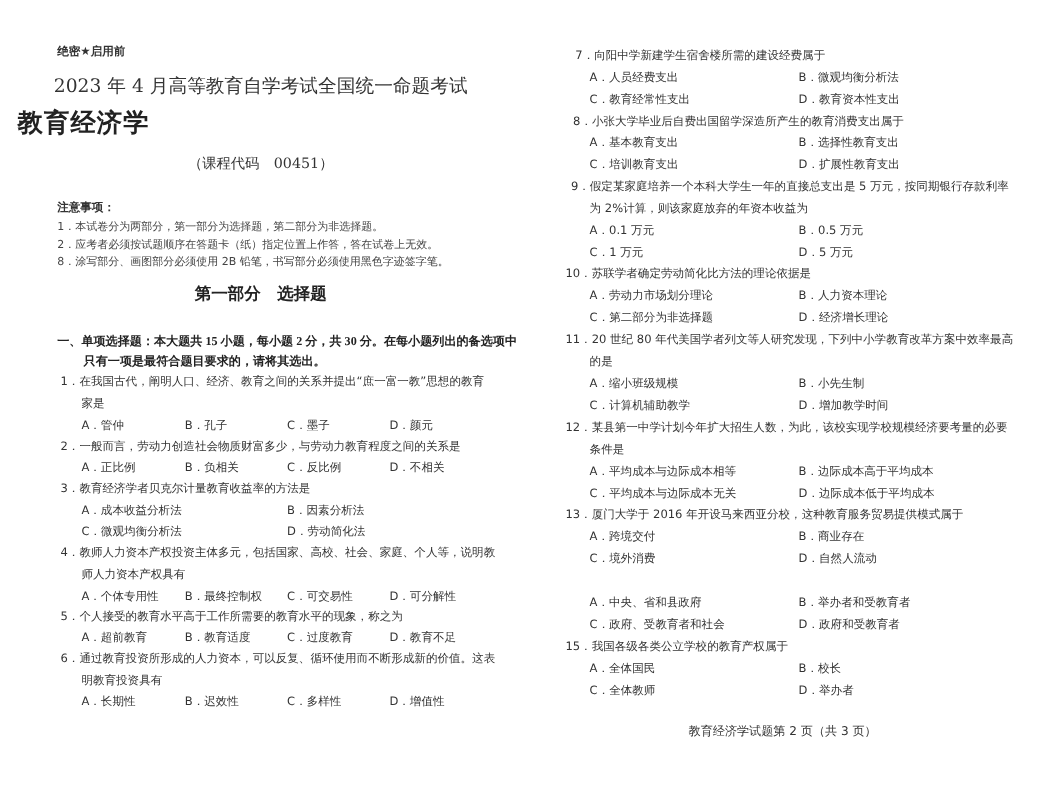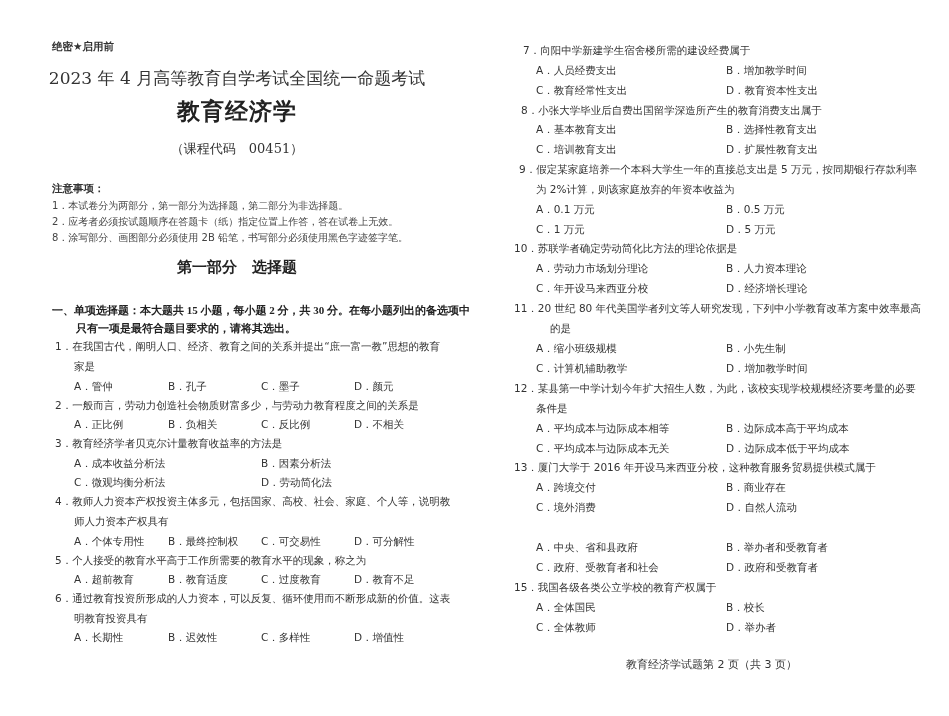--- a/index.html
+++ b/index.html
@@ -4,21 +4,21 @@
 <style>
   html, body { margin:0; padding:0; }
   body { width:949px; height:716px; background:#ffffff; position:relative; overflow:hidden;
          font-family:"DejaVu Serif","Liberation Serif",serif; color:#2a2a2a; }
   .page { position:absolute; top:0; height:716px; }
   .left { left:0; width:474px;padding-left:48px; }
   .right { left:474px; width:475px; }
   .abs { position:absolute; white-space:nowrap; }
   .secret { left:52px; top:40px; font-size:10.5px; font-family:"DejaVu Sans","Liberation Sans",sans-serif; font-weight:bold; color:#333; }
   .exam-title { left:0; width:474px; text-align:center; top:67px; font-size:17px; color:#333; }
-  .subject { left:0; width:474px; text-align:center; top:96px; font-size:23px; font-weight:bold; color:#222; letter-spacing:1px; font-family:"DejaVu Sans","Liberation Sans",sans-serif;}
+  .subject { left:16px; width:474px; top:96px; font-size:23px; font-weight:bold; color:#222; letter-spacing:1px; font-family:"DejaVu Sans","Liberation Sans",sans-serif;}
   .code { left:0; width:474px; text-align:center; top:140px; font-size:13px; color:#333; }
   .notice-h { left:52px; top:182px; font-size:10.5px; font-weight:bold; font-family:"DejaVu Sans","Liberation Sans",sans-serif; color:#333; }
   .notice { left:52px; font-size:10px; font-family:"DejaVu Sans","Liberation Sans",sans-serif; color:#444; }
   .part-title { left:0; width:474px; text-align:center; top:258px; font-size:15px; font-weight:bold; font-family:"DejaVu Sans","Liberation Sans",sans-serif; color:#222; }
   .sec-line { left:52px; font-size:11px; font-weight:bold; font-family:Liberation Serif, serif; color:#222; }
   .q { font-size:10.5px; font-family:"DejaVu Sans","Liberation Sans",sans-serif; color:#333; }
   .opt { font-size:10.5px; font-family:"DejaVu Sans","Liberation Sans",sans-serif; color:#333; }
   .footer { font-size:11px; font-family:"DejaVu Sans","Liberation Sans",sans-serif; color:#333; text-align:center; }
 </style>
 </head>
@@ -77,45 +77,45 @@
   <div class="abs opt" style="top:631px; left:168px">B．迟效性</div>
   <div class="abs opt" style="top:631px; left:261px">C．多样性</div>
   <div class="abs opt" style="top:631px; left:354px">D．增值性</div>
 
 </div>
 
 <div class="page right">
 
   <div class="abs q" style="top:44px; left:49px">7．向阳中学新建学生宿舍楼所需的建设经费属于</div>
   <div class="abs opt" style="top:64px; left:62px">A．人员经费支出</div>
-  <div class="abs opt" style="top:64px; left:252px">B．增加教学时间</div>
+  <div class="abs opt" style="top:64px; left:252px">B．微观均衡分析法</div>
   <div class="abs opt" style="top:84px; left:62px">C．教育经常性支出</div>
   <div class="abs opt" style="top:84px; left:252px">D．教育资本性支出</div>
 
   <div class="abs q" style="top:104px; left:47px">8．小张大学毕业后自费出国留学深造所产生的教育消费支出属于</div>
   <div class="abs opt" style="top:123px; left:62px">A．基本教育支出</div>
   <div class="abs opt" style="top:123px; left:252px">B．选择性教育支出</div>
   <div class="abs opt" style="top:143px; left:62px">C．培训教育支出</div>
   <div class="abs opt" style="top:143px; left:252px">D．扩展性教育支出</div>
 
   <div class="abs q" style="top:163px; left:45px">9．假定某家庭培养一个本科大学生一年的直接总支出是 5 万元，按同期银行存款利率</div>
   <div class="abs q" style="top:183px; left:62px">为 2%计算，则该家庭放弃的年资本收益为</div>
   <div class="abs opt" style="top:203px; left:62px">A．0.1 万元</div>
   <div class="abs opt" style="top:203px; left:252px">B．0.5 万元</div>
   <div class="abs opt" style="top:223px; left:62px">C．1 万元</div>
   <div class="abs opt" style="top:223px; left:252px">D．5 万元</div>
 
   <div class="abs q" style="top:242px; left:40px">10．苏联学者确定劳动简化比方法的理论依据是</div>
   <div class="abs opt" style="top:262px; left:62px">A．劳动力市场划分理论</div>
   <div class="abs opt" style="top:262px; left:252px">B．人力资本理论</div>
-  <div class="abs opt" style="top:282px; left:62px">C．年开设马来西亚分校</div>
+  <div class="abs opt" style="top:282px; left:62px">C．第二部分为非选择题</div>
   <div class="abs opt" style="top:282px; left:252px">D．经济增长理论</div>
 
   <div class="abs q" style="top:302px; left:40px">11．20 世纪 80 年代美国学者列文等人研究发现，下列中小学教育改革方案中效率最高</div>
-  <div class="abs q" style="top:322px; left:76px">的是</div>
+  <div class="abs q" style="top:322px; left:62px">的是</div>
   <div class="abs opt" style="top:342px; left:62px">A．缩小班级规模</div>
   <div class="abs opt" style="top:342px; left:252px">B．小先生制</div>
   <div class="abs opt" style="top:362px; left:62px">C．计算机辅助教学</div>
   <div class="abs opt" style="top:362px; left:252px">D．增加教学时间</div>
 
   <div class="abs q" style="top:382px; left:40px">12．某县第一中学计划今年扩大招生人数，为此，该校实现学校规模经济要考量的必要</div>
   <div class="abs q" style="top:402px; left:62px">条件是</div>
   <div class="abs opt" style="top:422px; left:62px">A．平均成本与边际成本相等</div>
   <div class="abs opt" style="top:422px; left:252px">B．边际成本高于平均成本</div>
   <div class="abs opt" style="top:442px; left:62px">C．平均成本与边际成本无关</div>

